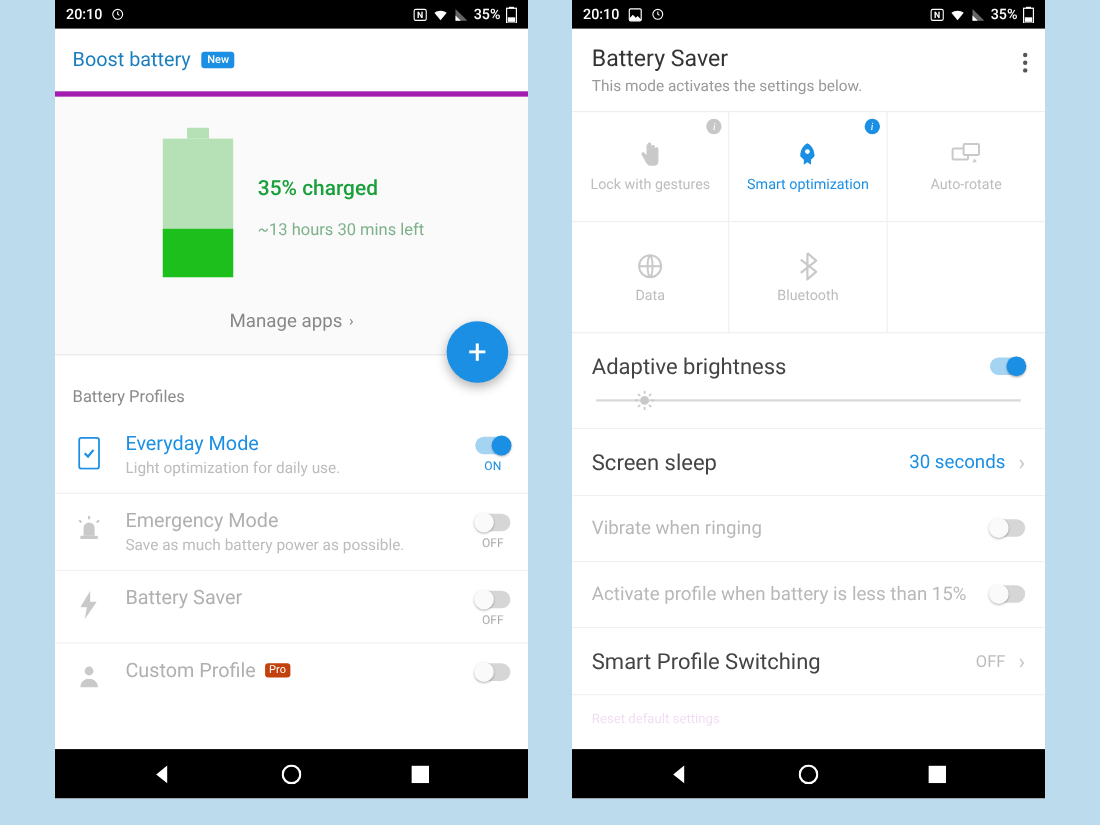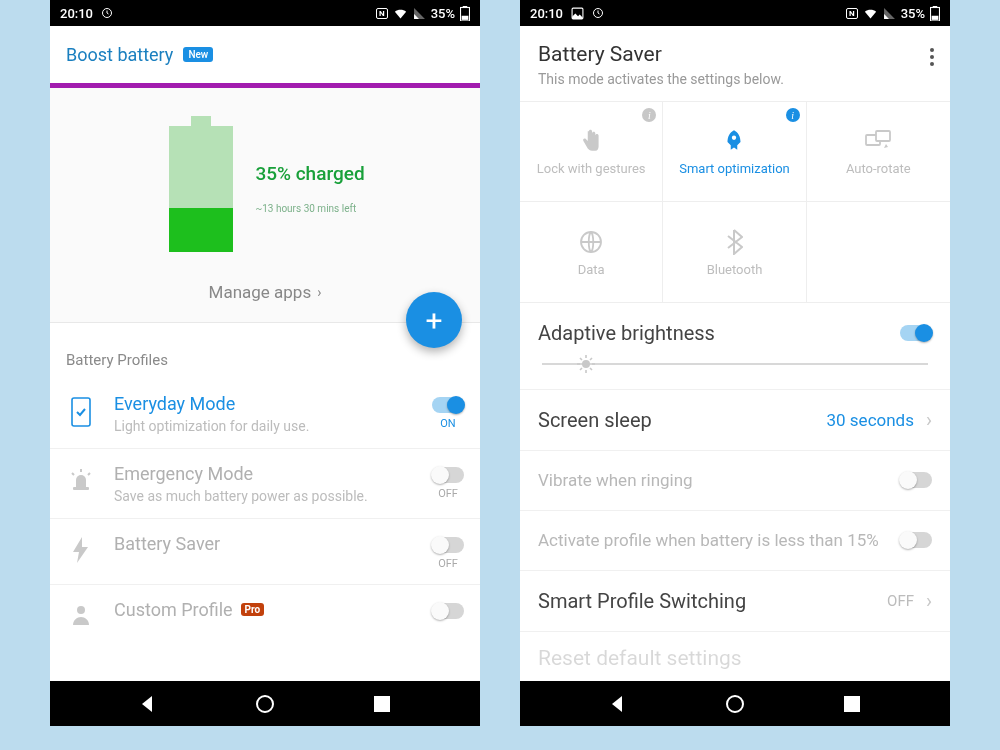--- a/index.html
+++ b/index.html
@@ -69,21 +69,21 @@
   .battery-panel {
     background: #fafafa;
     padding: 28px 20px 20px 20px;
     position: relative;
     border-bottom: 1px solid #e8e8e8;
   }
   .battery-row { display: flex; align-items: center; gap: 18px; justify-content: center; }
   .battery-svg-wrap { position: relative; }
   .battery-text { color: #19a03a; }
   .battery-text .charged { font-size: 19px; font-weight: 500; }
-  .battery-text .est { color: #7cb18a; font-size: 10px; margin-top: 18px; }
+  .battery-text .est { color: #7cb18a; font-size: 15px; margin-top: 18px; }
   .manage-apps {
     text-align: center;
     color: #888;
     font-size: 17px;
     margin-top: 22px;
     display:flex; align-items:center; justify-content:center; gap:6px;
   }
   .fab {
     position: absolute;
     right: 18px;
@@ -142,21 +142,21 @@
     box-shadow: 0 1px 2px rgba(0,0,0,0.3);
   }
   .toggle.on { background:#a5d4f3; }
   .toggle.on::after { left:auto; right:-1px; background:#1a8fe3; }
   .pro-badge {
     background: #c2410c;
     color:#fff;
     font-size:10px;
     padding:1px 4px;
     border-radius:3px;
-    font-weight:700;
+    font-weight:400;
   }
 
   
   .r-header { padding: 16px 48px 14px 18px; border-bottom: 1px solid #eee; position:relative;}
   .r-title { font-size: 21px; color:#333; font-weight: 400;}
   .r-sub { font-size: 14px; color:#999; margin-top:5px;}
   .r-menu { position:absolute; right:16px; top:22px; display:flex; flex-direction:column; gap:3px;}
   .r-menu span { width:4px; height:4px; background:#555; border-radius:50%;}
 
   .grid {
@@ -207,21 +207,21 @@
 
   .adaptive-row { flex-direction:column; align-items:stretch; gap:14px; padding-bottom:20px;}
   .adaptive-top { display:flex; align-items:center; justify-content:space-between;}
   .slider-wrap { height:10px; position:relative; padding:0 4px;}
   .slider-track { height:2px; background:#d8d8d8; width:100%; position:relative; top:4px;}
   .slider-thumb {
     position:absolute; top:-4px; left:10%;
     width:18px; height:18px;
   }
 
-  .cutoff { color:#000000; font-size:21px; padding: 14px 18px 0; }
+  .cutoff { color:#a21caf; font-size:12px; padding: 14px 18px 0; }
 </style>
 </head>
 <body>
 
 <div class="phone">
 
   <div class="statusbar">
     <div class="left">
       <span>20:10</span>
       <span class="sb-icon">

